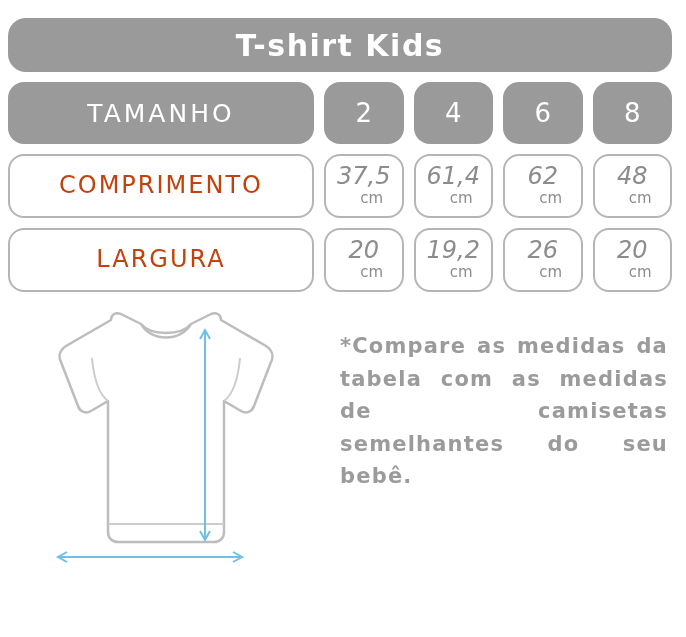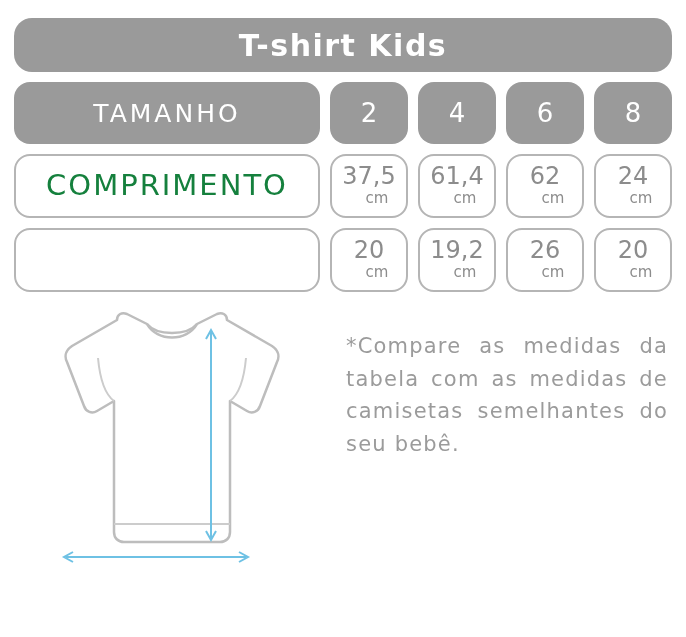--- a/index.html
+++ b/index.html
@@ -13,21 +13,21 @@
     font-family: "DejaVu Sans", sans-serif;
     color: #8c8c8c;
     position: relative;
     overflow: hidden;
   }
   .page {
     width: 686px;
     height: 637px;
     position: relative;
     box-sizing: border-box;
-    padding: 18px 14px 0 14px;
+    padding: 18px 14px 0 8px;
   }
 
   
   .title-bar {
     background: #9a9a9a;
     border-radius: 18px;
     height: 54px;
     display: flex;
     align-items: center;
     justify-content: center;
@@ -86,45 +86,47 @@
     color: #ffffff;
     font-size: 26px;
   }
 
   
   .row-data .label-cell {
     border: 2px solid #b5b5b5;
     height: 64px;
   }
   .row-data .label-cell .cell-text {
-    color: #15803d;
-    font-size: 29px;
+    color: #c2410c;
+    font-size: 24px;
     letter-spacing: 2px;
     line-height: 1.15;
   }
   .row-data .size-cell {
     border: 2px solid #b5b5b5;
     height: 64px;
   }
   .row-data .size-cell .value {
     color: #8c8c8c;
     font-size: 24px;
     line-height: 1.0;
+    font-style: italic;
   }
   .row-data .size-cell .unit {
     color: #8c8c8c;
     font-size: 15px;
     line-height: 1.35;
     margin-left: 16px;
   }
 
   
   .bottom {
     display: flex;
     margin-top: 8px;
+    font-weight: bold;
   }
   .shirt-wrap {
     width: 316px;
     position: relative;
   }
   .note {
     flex: 1;
     padding: 28px 4px 0 16px;
     box-sizing: border-box;
   }
@@ -174,29 +176,29 @@
     </div>
     <div class="size-cell">
       <span class="value">61,4</span>
       <span class="unit">cm</span>
     </div>
     <div class="size-cell">
       <span class="value">62</span>
       <span class="unit">cm</span>
     </div>
     <div class="size-cell">
-      <span class="value">24</span>
+      <span class="value">48</span>
       <span class="unit">cm</span>
     </div>
   </div>
 
   <div class="row row-data">
     <div class="label-cell">
       <span class="cell-text">
-        <br>
+        <span>LARGURA</span><br>
       </span>
     </div>
     <div class="size-cell">
       <span class="value">20</span>
       <span class="unit">cm</span>
     </div>
     <div class="size-cell">
       <span class="value">19,2</span>
       <span class="unit">cm</span>
     </div>

